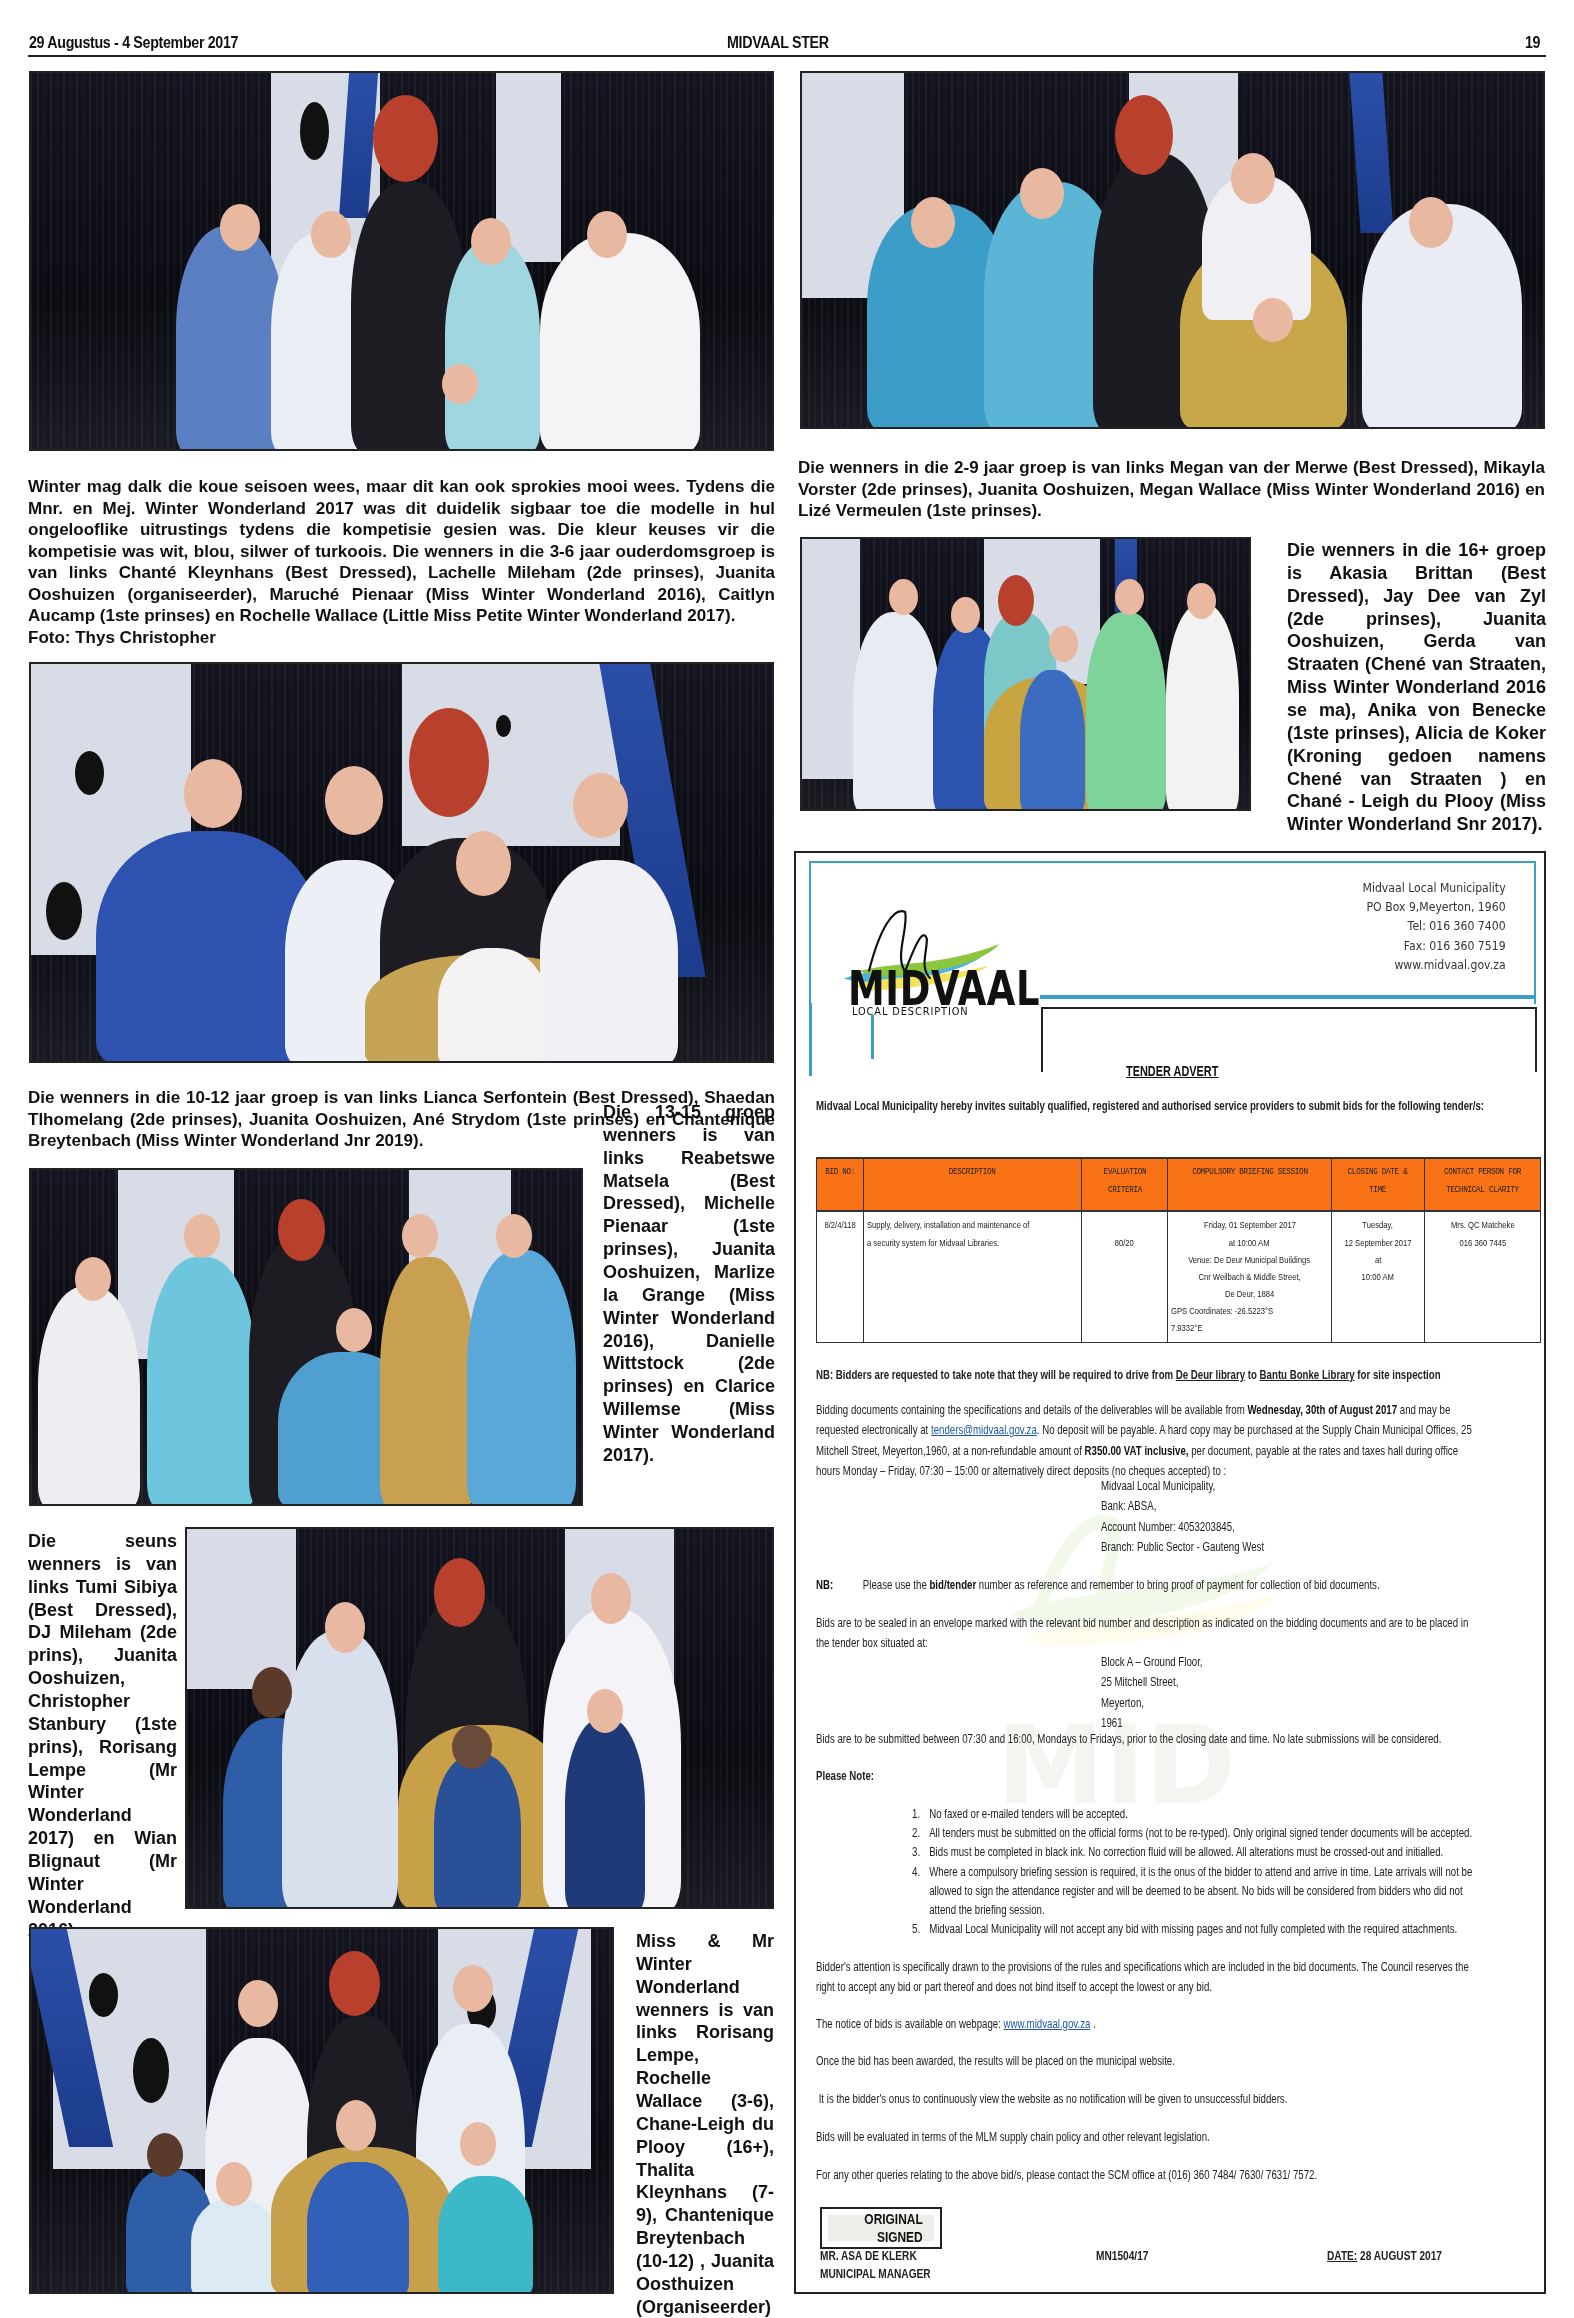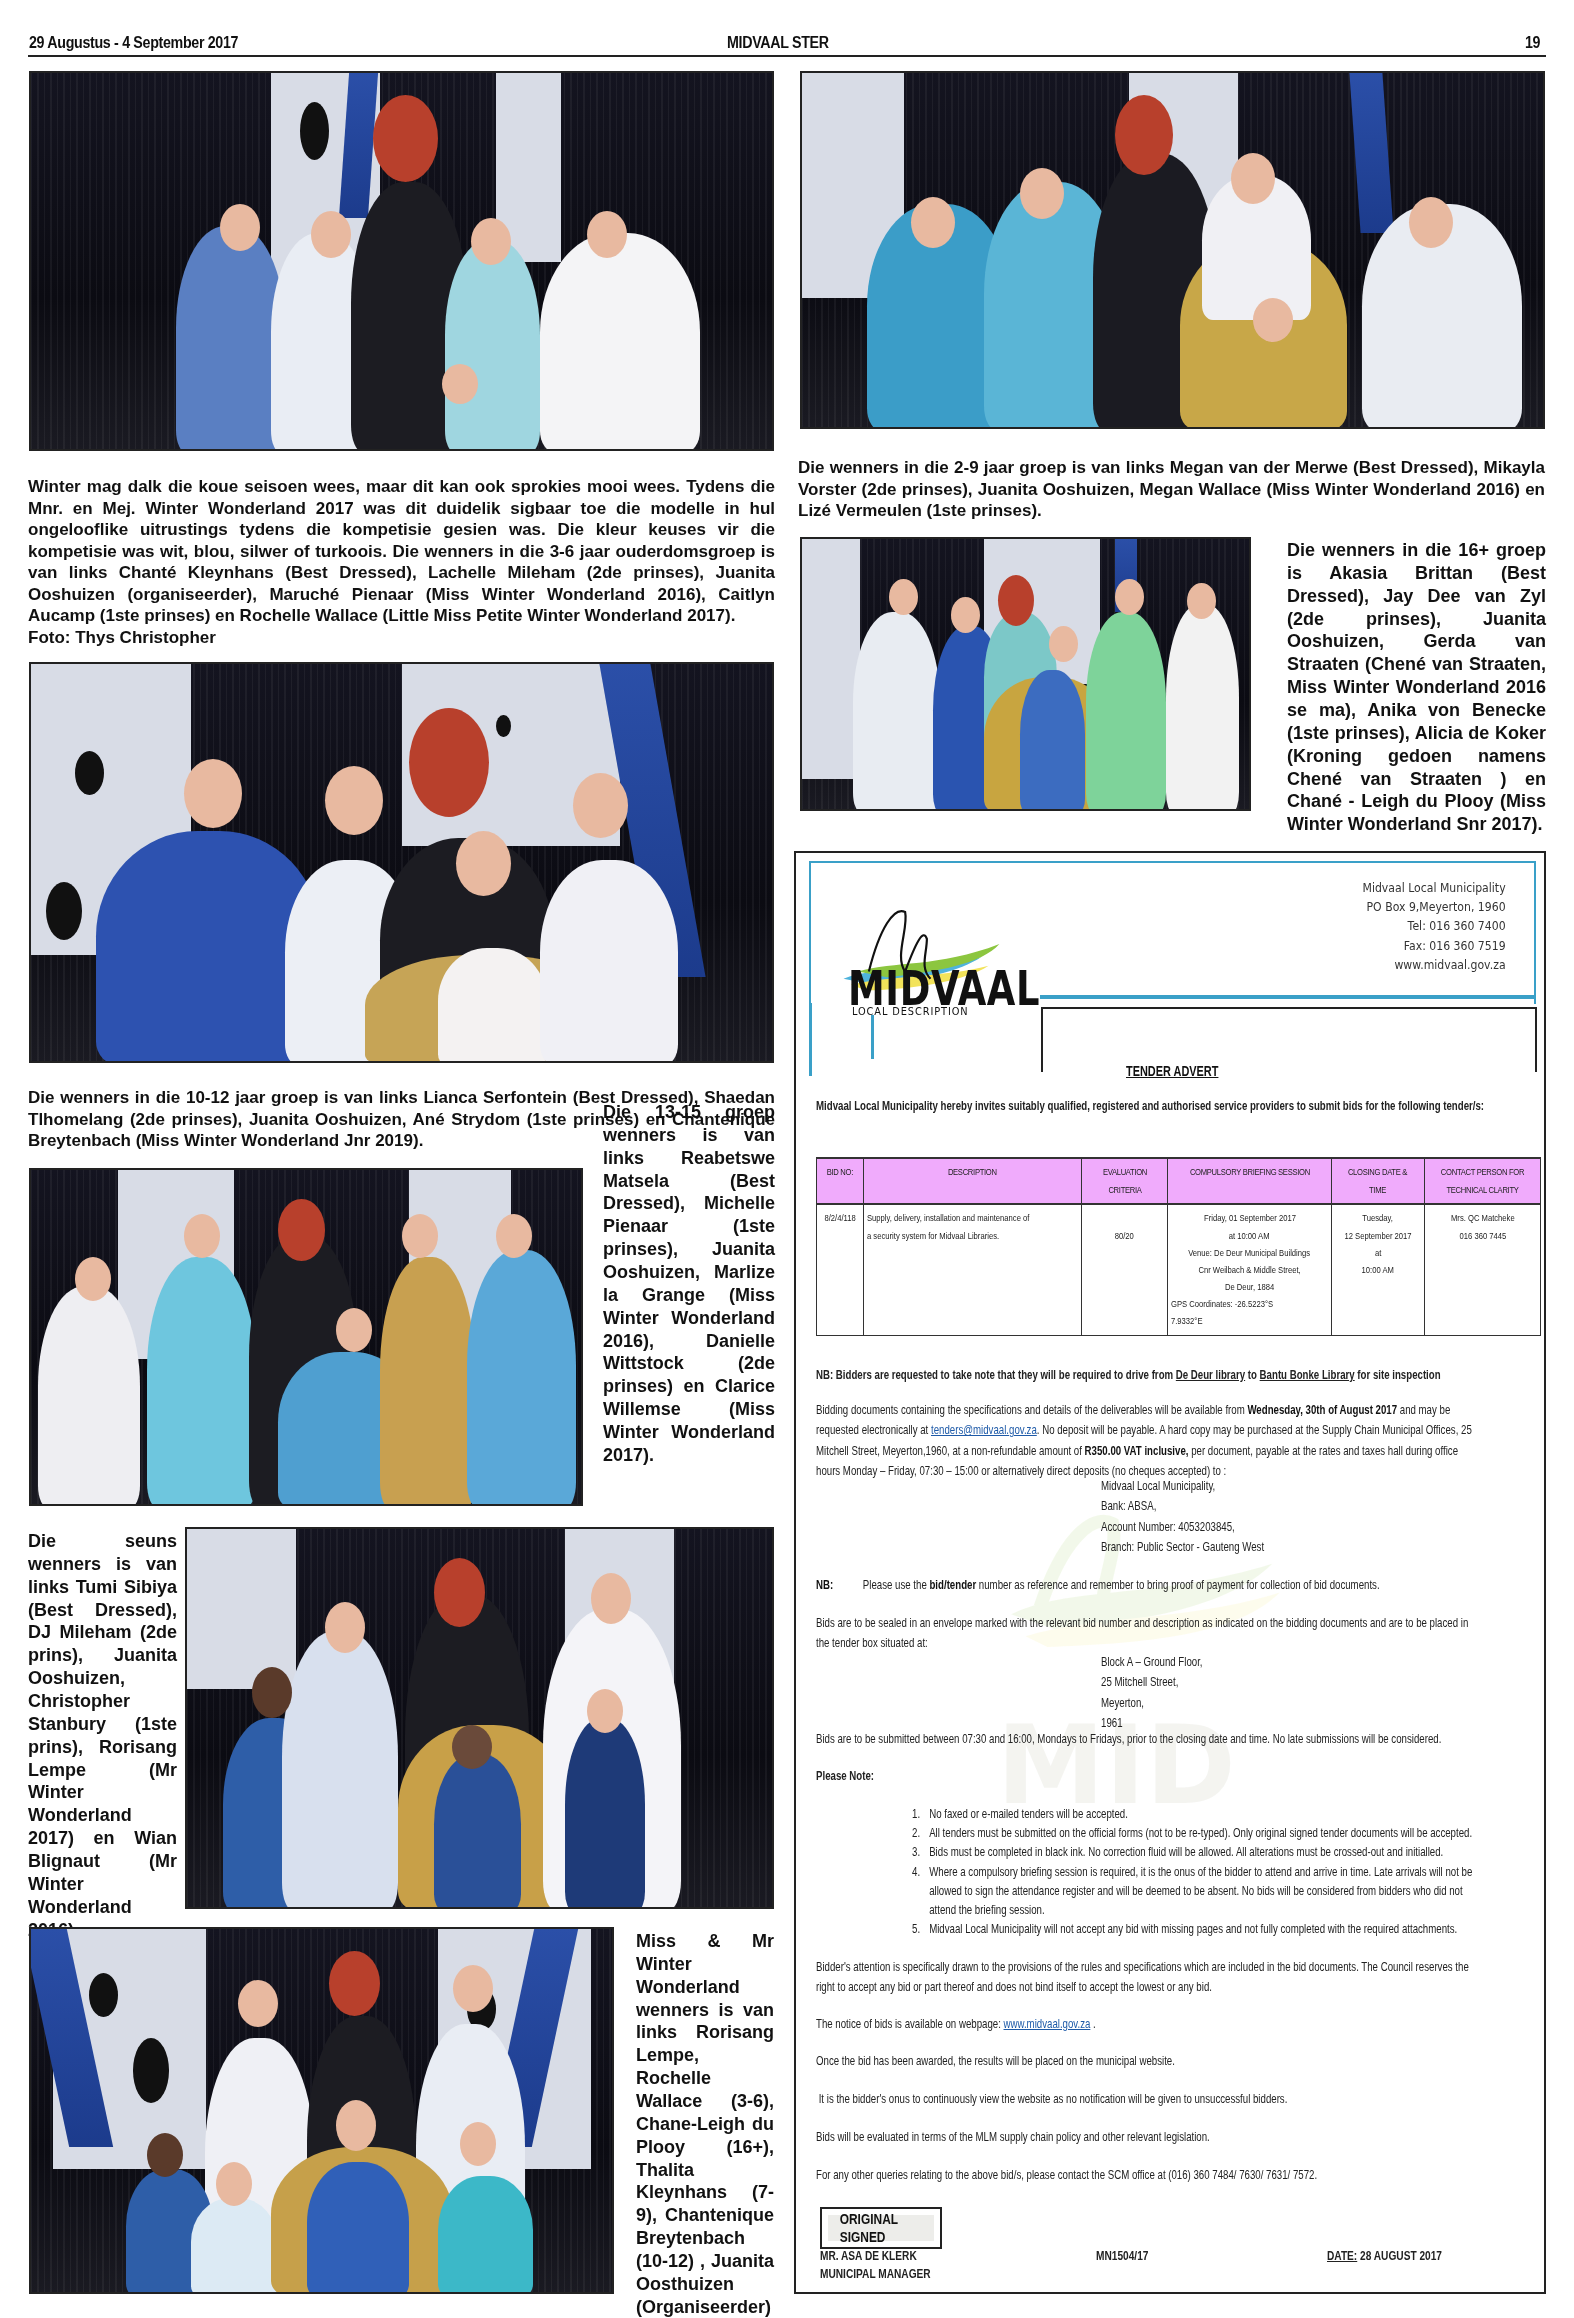--- a/index.html
+++ b/index.html
@@ -44,30 +44,30 @@
 
   .adtxt { position: absolute; font-family: "Liberation Sans", sans-serif; font-size: 11.6px; color: #222; line-height: 1.9; transform: scaleX(0.78); transform-origin: left top; white-space: nowrap; }
   .adtxt b { color: #111; }
   .adtxt .u { text-decoration: underline; }
   .adtxt .link { color: #1e5aa8; text-decoration: underline; }
 
   .tender-title { left: 1126px; top: 1063px; font-weight: bold; font-size: 14px; text-decoration: underline; transform: scaleX(0.78); transform-origin: left top; }
 
   table.tender { position: absolute; left: 816px; top: 1157px; width: 694px; border-collapse: collapse; font-family: "Liberation Sans", sans-serif; font-size: 9.8px; color: #222; }
   table.tender th, table.tender td { border: 1.1px solid #333; vertical-align: top; padding: 4.4px 2.9px; text-align: center; line-height: 1.75; }
-  table.tender th { background: #f0abfc; font-weight: normal; height: 46px; letter-spacing: -0.4px; }
+  table.tender th { background: #f97316; font-weight: normal; height: 53px; letter-spacing: -0.4px; font-family: Liberation Mono, monospace; }
   table.tender td { height: 131px; }
   table.tender td.desc { text-align: left; }
   table.tender tr.head-row { border-top: 2.2px solid #333; border-bottom: 2.2px solid #333; }
   .sq { display: inline-block; transform: scaleX(0.78); transform-origin: center; white-space: nowrap; }
   .sq-l { display: inline-block; transform: scaleX(0.78); transform-origin: left; white-space: nowrap; }
 
   .watermark { left: 982px; top: 1498px; width: 305px; height: 407px; opacity: 0.10; }
 
-  .signed-box { left: 820px; top: 2207px; width: 122px; height: 42px; border: 2.2px solid #222; background: #fff; }
+  .signed-box { left: 820px; top: 2207px; width: 122px; height: 42px; border: 2.2px solid #222; background: #fff; text-align: right; }
   .signed-inner { position: absolute; left: 5.8px; top: 5.8px; right: 5.8px; bottom: 5.8px; background: #ededea; display: flex; align-items: center; justify-content: center; font-weight: bold; font-size: 15.3px; }
   .signed-inner span { display: inline-block; transform: scaleX(0.78); }
 </style>
 </head>
 <body>
 
 <div class="abs hdr" style="left:29px;">29 Augustus - 4 September 2017</div>
 <div class="abs hdr" style="left:727px;">MIDVAAL STER</div>
 <div class="abs hdr" style="left:1525px;">19</div>
 <div class="abs hdr-rule"></div>

